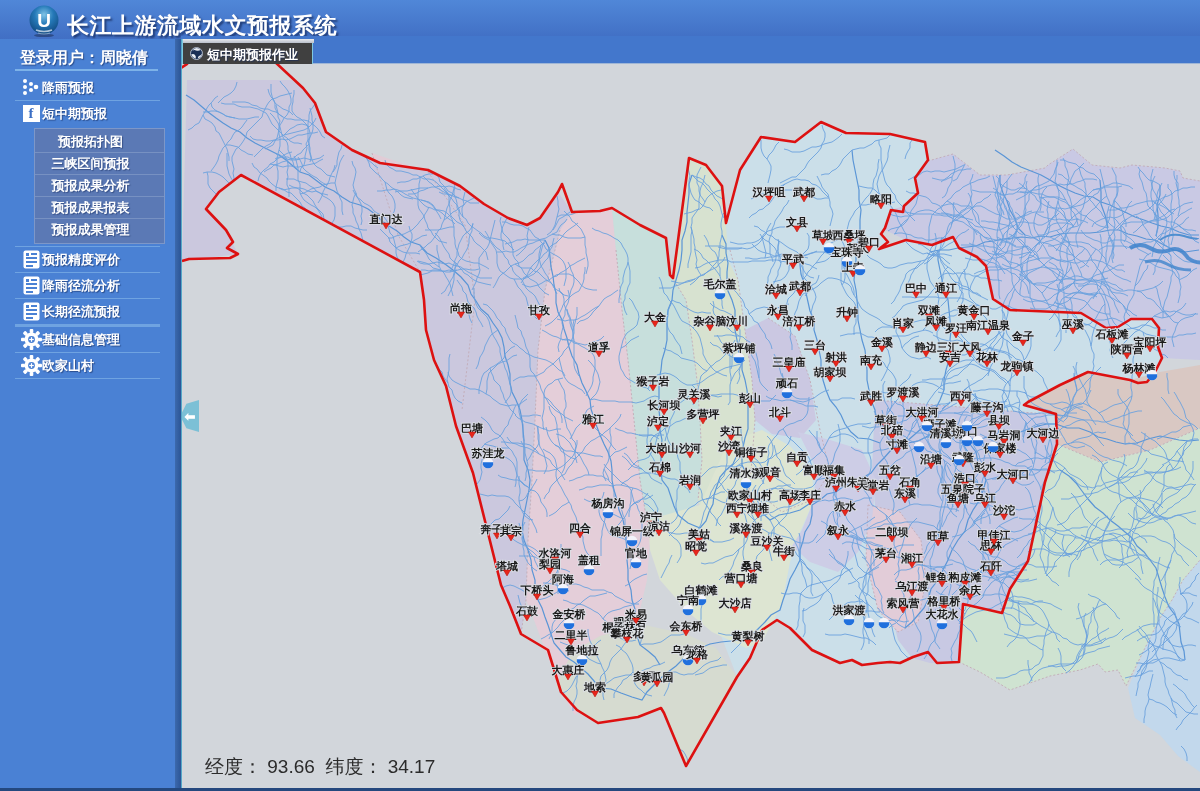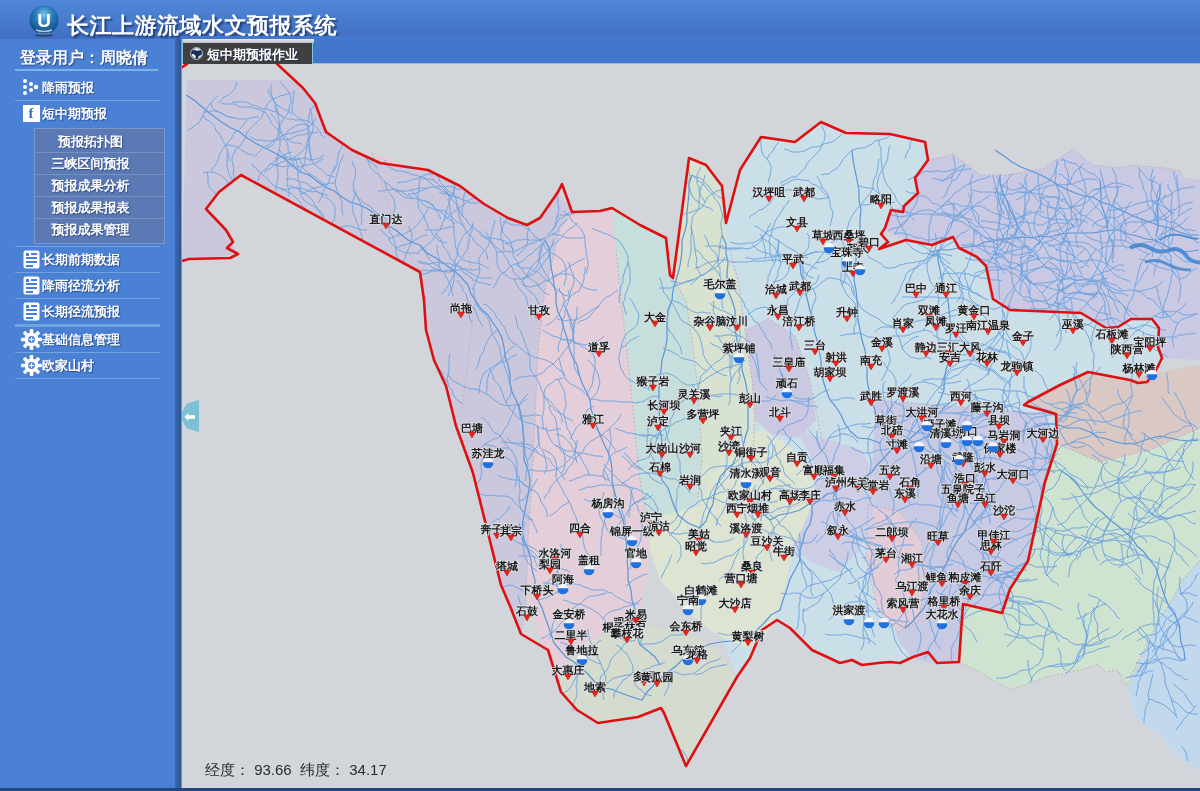--- a/index.html
+++ b/index.html
@@ -18,21 +18,21 @@
 .sub{margin:2px 10px 2px 34px;background:#5b79b5;border:1px solid #7d97c8;padding:2px 0}
 .srow{height:22px;line-height:21px;text-align:center;padding-right:18px;color:#fff;font-size:13px;font-weight:bold;text-shadow:1px 1px 1px rgba(20,40,90,.5);border-bottom:1px solid #7791c2}
 .srow:last-child{border-bottom:none}
 .tabbar{position:absolute;left:181px;top:36px;right:0;height:28px;background:#4377cc;border-bottom:1px solid #9fb6d6}
 .tab{position:absolute;left:1px;top:3px;width:131px;height:28px;background:#404040;border-left:1px solid #7fc8e0;border-right:1px solid #7fc8e0}
 .tabtop{position:absolute;left:0;top:0;width:131px;height:4px;background:linear-gradient(#e8eaee,#b9bfca)}
 .tabtxt{position:absolute;left:24px;top:7px;color:#fff;font-size:13px;font-weight:bold;text-shadow:1px 1px 1px rgba(20,40,90,.6)}
 .tabglobe{position:absolute;left:7px;top:7px}
 .map{position:absolute;left:181px;top:64px;width:1019px;height:727px;background:#d2d6db}
 .mapedge{position:absolute;left:181px;top:39px;width:1px;bottom:3px;background:#55a8c8;z-index:5}
-.coords{position:absolute;left:24px;bottom:11px;color:#2b2b2b;font-size:15px}
+.coords{position:absolute;left:24px;bottom:11px;color:#2b2b2b;font-size:19px}
 .collapse{position:absolute;left:0px;top:336px;width:18px;height:32px;background:#7cc0d6;clip-path:polygon(100% 0,100% 100%,30% 88%,0 55%,0 45%,30% 12%);color:#fff;display:flex;align-items:center;justify-content:center;font-size:13px;font-weight:bold}
 .btm{position:absolute;left:0;bottom:0;width:1200px;height:3px;background:#24487e}
 </style></head>
 <body>
 <div class="hdr"></div>
 <svg class="logo" width="34" height="34" viewBox="0 0 34 34">
 <defs>
       <radialGradient id="lg" cx="50%" cy="32%" r="80%">
         <stop offset="0" stop-color="#7fc4e6"></stop>
         <stop offset="0.4" stop-color="#2579b8"></stop>
@@ -84,21 +84,21 @@
         <span class="mic">
           <svg width="17" height="19" viewBox="0 0 17 19">
             <rect x="0.5" y="0.5" width="16" height="18" rx="2" fill="#fff"></rect>
             <rect x="3" y="3" width="3" height="3" fill="#4a81d4"></rect>
             <rect x="8" y="3" width="6" height="2" fill="#4a81d4"></rect>
             <rect x="3" y="7" width="11" height="2" fill="#4a81d4"></rect>
             <rect x="3" y="11" width="11" height="2" fill="#4a81d4"></rect>
             <rect x="3" y="15" width="7" height="2" fill="#4a81d4"></rect>
           </svg>
         </span>
-        <span class="mtx">长期前期数据</span>
+        <span class="mtx">预报精度评价</span>
       </div>
       <div class="sep"></div>
       <div class="mrow">
         <span class="mic">
           <svg width="17" height="19" viewBox="0 0 17 19">
             <rect x="0.5" y="0.5" width="16" height="18" rx="2" fill="#fff"></rect>
             <rect x="3" y="3" width="3" height="3" fill="#4a81d4"></rect>
             <rect x="8" y="3" width="6" height="2" fill="#4a81d4"></rect>
             <rect x="3" y="7" width="11" height="2" fill="#4a81d4"></rect>
             <rect x="3" y="11" width="11" height="2" fill="#4a81d4"></rect>

